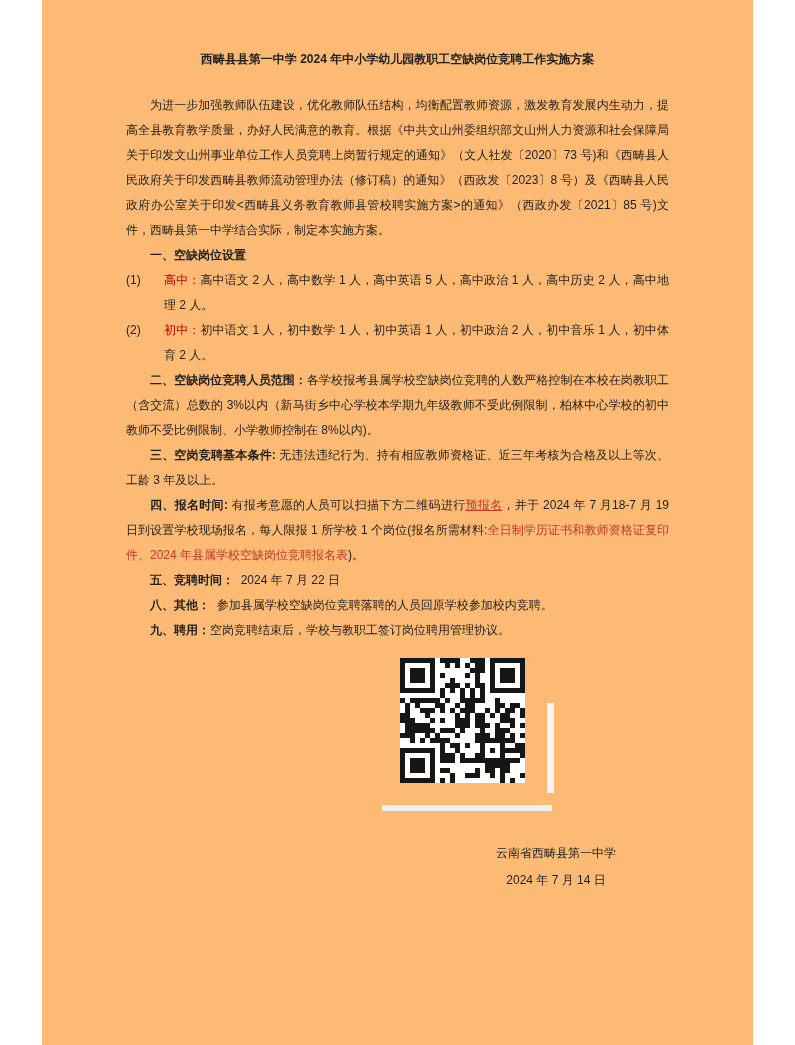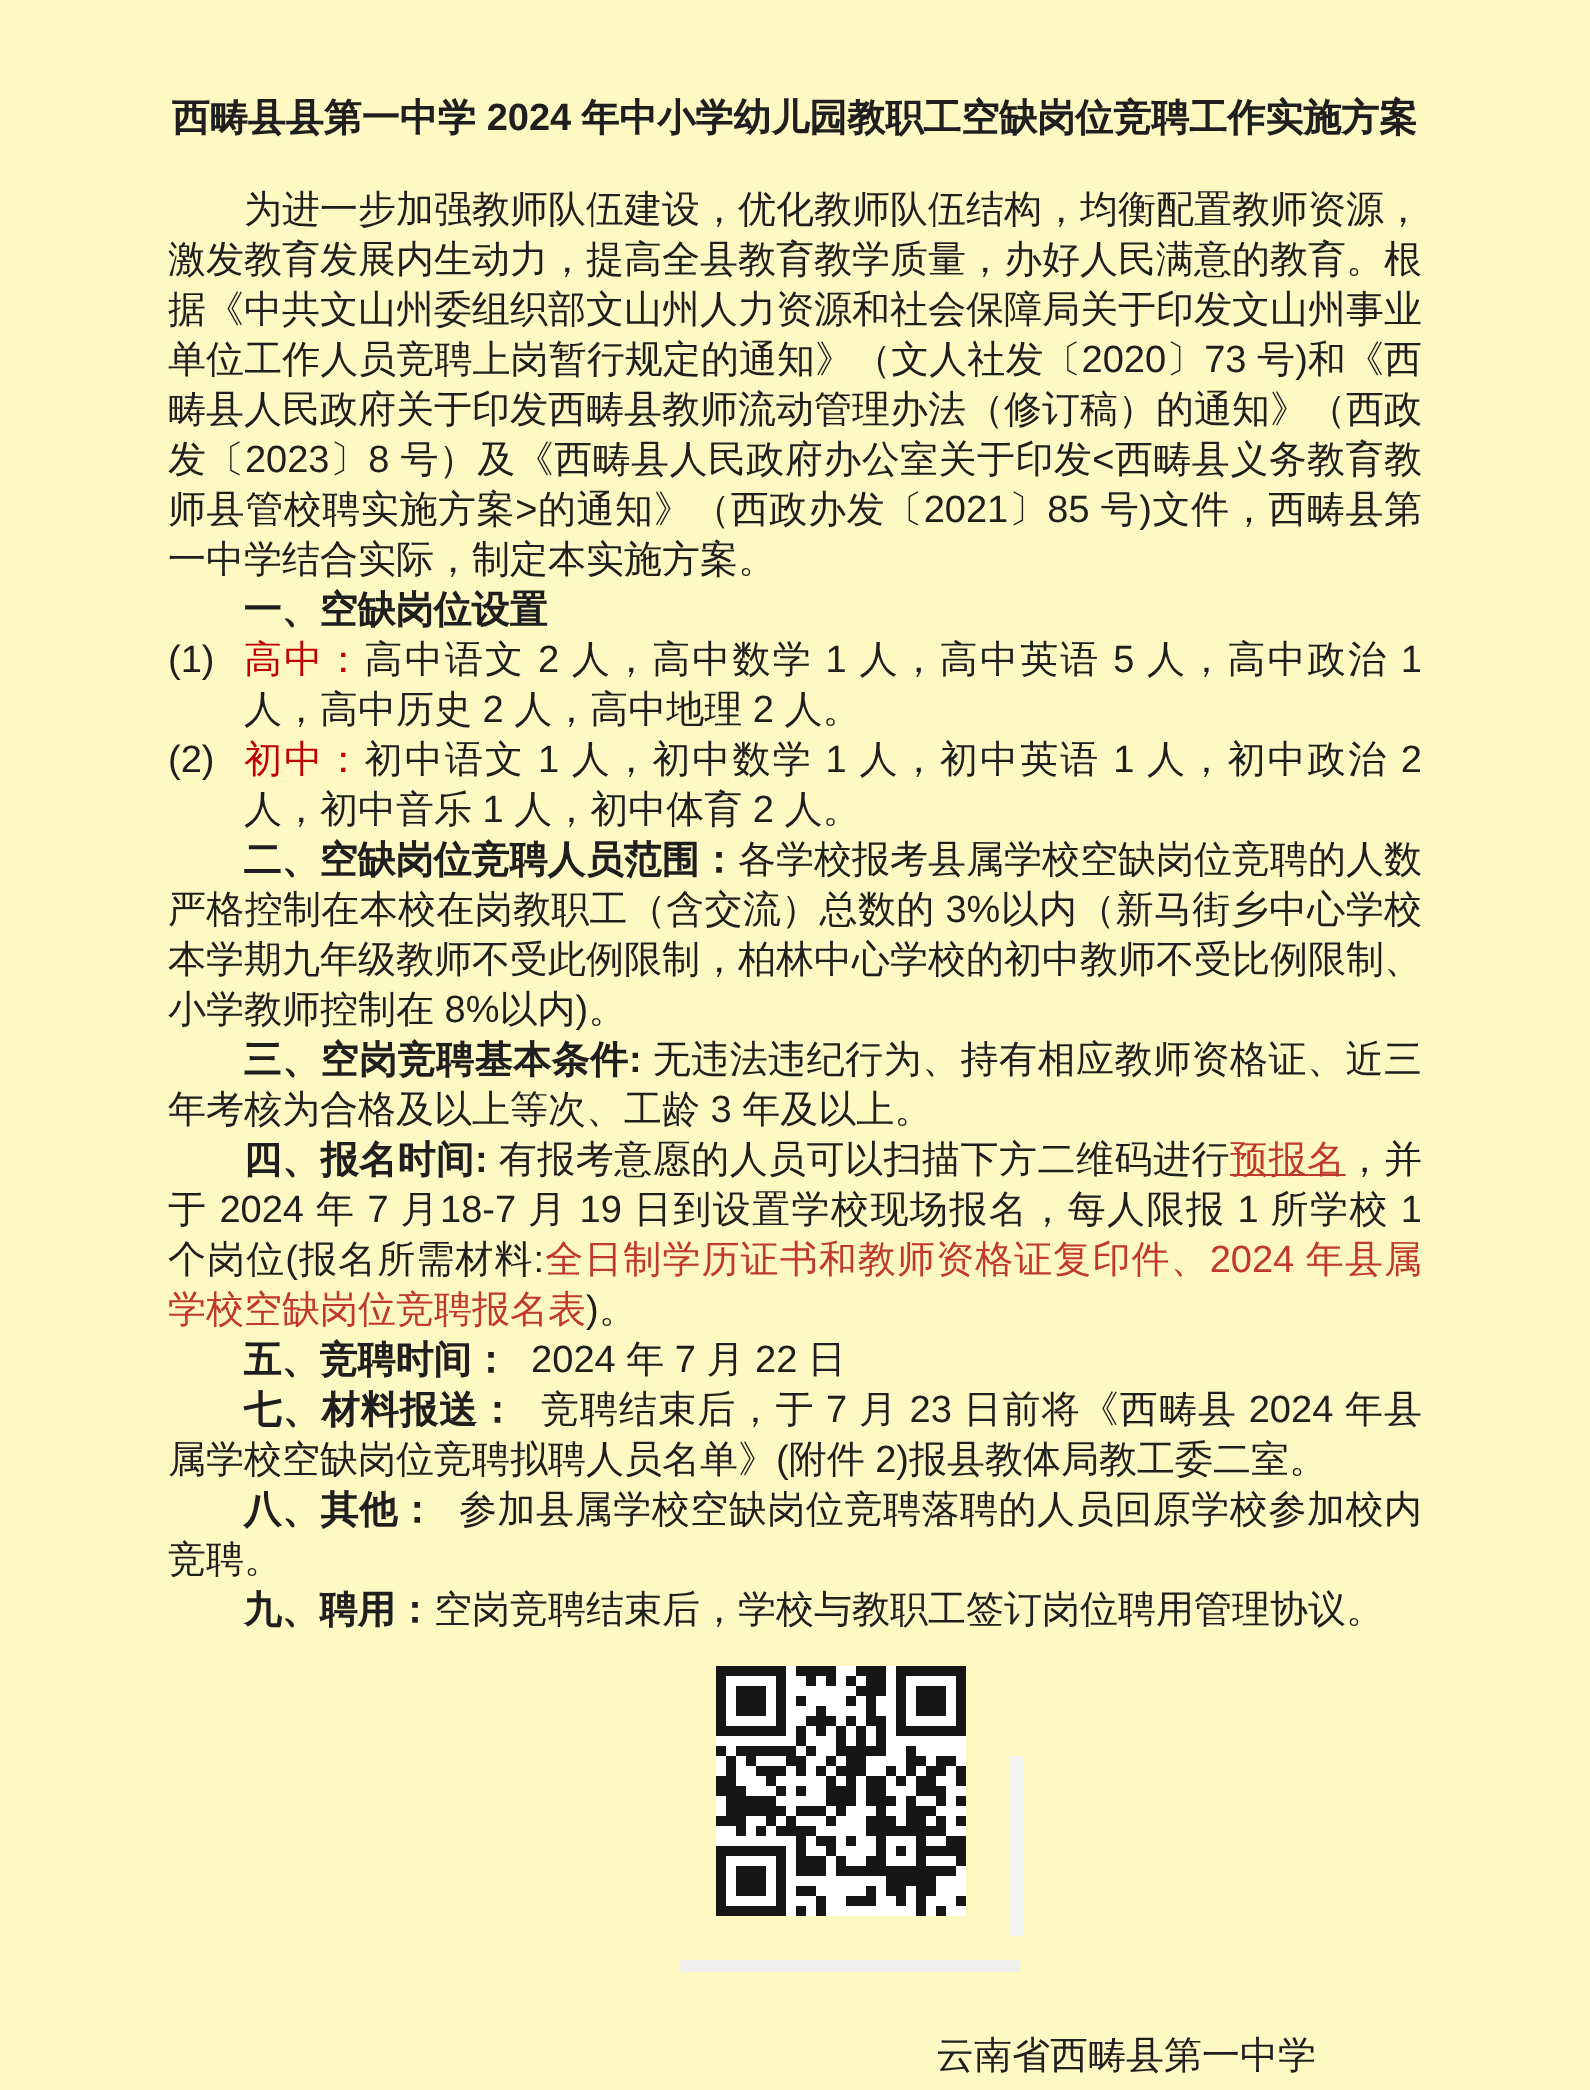--- a/index.html
+++ b/index.html
@@ -1,25 +1,25 @@
 <!DOCTYPE html>
 <html><head>
 <meta charset="utf-8">
 <style>
   html, body { margin: 0; padding: 0; background: #ffffff; }
   .page {
     position: relative;
-    width: 795px;
+    width: 711px;
     height: 1045px;
     margin: 0 auto;
     box-sizing: border-box;
     padding: 46px 84px 0 84px;
-    background: #fef9c3;
+    background: #fdba74;
     font-family: "Liberation Sans", "DejaVu Sans", sans-serif;
-    font-size: 19px;
+    font-size: 12px;
     line-height: 25px;
     color: #1f1f1f;
     overflow: hidden;
   }
   .title {
     text-align: center;
     font-weight: bold;
     line-height: 27px;
     margin: 0 0 20px 0;
   }
@@ -61,42 +61,41 @@
   .strip-v {
     position: absolute;
     left: 165px; top: 45px;
     width: 7px; height: 90px;
     background: #f4f4f4;
   }
   .sign-block {
     width: -moz-fit-content;
     width: fit-content;
     margin: 25px 53px 0 auto;
-    text-align: right;
+    text-align: center;
     line-height: 27px;
   }
   .sign-line { white-space: pre; }
 </style>
 </head>
 <body>
 
 <div class="page">
 
   <div class="title">西畴县县第一中学 2024 年中小学幼儿园教职工空缺岗位竞聘工作实施方案</div>
 
   <div id="paragraphs">
       <div class="para indent"><span class="s-n" style="color: rgb(31, 31, 31);">为进一步加强教师队伍建设，优化教师队伍结构，均衡配置教师资源，激发教育发展内生动力，提高全县教育教学质量，办好人民满意的教育。根据《中共文山州委组织部文山州人力资源和社会保障局关于印发文山州事业单位工作人员竞聘上岗暂行规定的通知》（文人社发〔2020〕73 号)和《西畴县人民政府关于印发西畴县教师流动管理办法（修订稿）的通知》（西政发〔2023〕8 号）及《西畴县人民政府办公室关于印发&lt;西畴县义务教育教师县管校聘实施方案&gt;的通知》（西政办发〔2021〕85 号)文件，西畴县第一中学结合实际，制定本实施方案。</span></div>
       <div class="para indent"><span class="s-b" style="color: rgb(31, 31, 31);">一、空缺岗位设置</span></div>
       <div class="para list"><span class="marker">(1)</span><span class="s-br" style="color: rgb(192, 0, 0);">高中：</span><span class="s-n" style="color: rgb(31, 31, 31);">高中语文 2 人，高中数学 1 人，高中英语 5 人，高中政治 1 人，高中历史 2 人，高中地理 2 人。</span></div>
       <div class="para list"><span class="marker">(2)</span><span class="s-br" style="color: rgb(192, 0, 0);">初中：</span><span class="s-n" style="color: rgb(31, 31, 31);">初中语文 1 人，初中数学 1 人，初中英语 1 人，初中政治 2 人，初中音乐 1 人，初中体育 2 人。</span></div>
       <div class="para indent"><span class="s-b" style="color: rgb(31, 31, 31);">二、空缺岗位竞聘人员范围：</span><span class="s-n" style="color: rgb(31, 31, 31);">各学校报考县属学校空缺岗位竞聘的人数严格控制在本校在岗教职工（含交流）总数的 3%以内（新马街乡中心学校本学期九年级教师不受此例限制，柏林中心学校的初中教师不受比例限制、小学教师控制在 8%以内)。</span></div>
       <div class="para indent"><span class="s-b" style="color: rgb(31, 31, 31);">三、空岗竞聘基本条件:</span><span class="s-n" style="color: rgb(31, 31, 31);"> 无违法违纪行为、持有相应教师资格证、近三年考核为合格及以上等次、工龄 3 年及以上。</span></div>
       <div class="para indent"><span class="s-b" style="color: rgb(31, 31, 31);">四、报名时间:</span><span class="s-n" style="color: rgb(31, 31, 31);"> 有报考意愿的人员可以扫描下方二维码进行</span><span class="s-ru" style="color: rgb(192, 57, 43);">预报名</span><span class="s-n" style="color: rgb(31, 31, 31);">，并于 2024 年 7 月18-7 月 19 日到设置学校现场报名，每人限报 1 所学校 1 个岗位(报名所需材料:</span><span class="s-r" style="color: rgb(192, 57, 43);">全日制学历证书和教师资格证复印件、2024 年县属学校空缺岗位竞聘报名表</span><span class="s-n" style="color: rgb(31, 31, 31);">)。</span></div>
       <div class="para indent"><span class="s-b" style="color: rgb(31, 31, 31);">五、竞聘时间：</span><span class="s-n" style="color: rgb(31, 31, 31);">  2024 年 7 月 22 日</span></div>
-      <div class="para indent"><span class="s-b" style="color: rgb(31, 31, 31);">七、材料报送：</span><span class="s-n" style="color: rgb(31, 31, 31);">  竞聘结束后，于 7 月 23 日前将《西畴县 2024 年县属学校空缺岗位竞聘拟聘人员名单》(附件 2)报县教体局教工委二室。</span></div>
       <div class="para indent"><span class="s-b" style="color: rgb(31, 31, 31);">八、其他：</span><span class="s-n" style="color: rgb(31, 31, 31);">  参加县属学校空缺岗位竞聘落聘的人员回原学校参加校内竞聘。</span></div>
       <div class="para indent"><span class="s-b" style="color: rgb(31, 31, 31);">九、聘用：</span><span class="s-n" style="color: rgb(31, 31, 31);">空岗竞聘结束后，学校与教职工签订岗位聘用管理协议。</span></div>
     </div>
 
 
   <div class="pasted-img">
     <svg id="qr" width="125" height="125" viewBox="0 0 125 125">
         <rect width="125" height="125" fill="#ffffff"></rect>
         <path d="M0 0h5v5h-5zM5 0h5v5h-5zM10 0h5v5h-5zM15 0h5v5h-5zM20 0h5v5h-5zM25 0h5v5h-5zM30 0h5v5h-5zM40 0h5v5h-5zM45 0h5v5h-5zM50 0h5v5h-5zM55 0h5v5h-5zM70 0h5v5h-5zM75 0h5v5h-5zM80 0h5v5h-5zM90 0h5v5h-5zM95 0h5v5h-5zM100 0h5v5h-5zM105 0h5v5h-5zM110 0h5v5h-5zM115 0h5v5h-5zM120 0h5v5h-5zM0 5h5v5h-5zM30 5h5v5h-5zM45 5h5v5h-5zM55 5h5v5h-5zM65 5h5v5h-5zM75 5h5v5h-5zM80 5h5v5h-5zM90 5h5v5h-5zM120 5h5v5h-5zM0 10h5v5h-5zM10 10h5v5h-5zM15 10h5v5h-5zM20 10h5v5h-5zM30 10h5v5h-5zM70 10h5v5h-5zM75 10h5v5h-5zM80 10h5v5h-5zM90 10h5v5h-5zM100 10h5v5h-5zM105 10h5v5h-5zM110 10h5v5h-5zM120 10h5v5h-5zM0 15h5v5h-5zM10 15h5v5h-5zM15 15h5v5h-5zM20 15h5v5h-5zM30 15h5v5h-5zM40 15h5v5h-5zM65 15h5v5h-5zM75 15h5v5h-5zM90 15h5v5h-5zM100 15h5v5h-5zM105 15h5v5h-5zM110 15h5v5h-5zM120 15h5v5h-5zM0 20h5v5h-5zM10 20h5v5h-5zM15 20h5v5h-5zM20 20h5v5h-5zM30 20h5v5h-5zM50 20h5v5h-5zM75 20h5v5h-5zM90 20h5v5h-5zM100 20h5v5h-5zM105 20h5v5h-5zM110 20h5v5h-5zM120 20h5v5h-5zM0 25h5v5h-5zM30 25h5v5h-5zM45 25h5v5h-5zM50 25h5v5h-5zM55 25h5v5h-5zM65 25h5v5h-5zM75 25h5v5h-5zM80 25h5v5h-5zM90 25h5v5h-5zM120 25h5v5h-5zM0 30h5v5h-5zM5 30h5v5h-5zM10 30h5v5h-5zM15 30h5v5h-5zM20 30h5v5h-5zM25 30h5v5h-5zM30 30h5v5h-5zM40 30h5v5h-5zM50 30h5v5h-5zM60 30h5v5h-5zM70 30h5v5h-5zM80 30h5v5h-5zM90 30h5v5h-5zM95 30h5v5h-5zM100 30h5v5h-5zM105 30h5v5h-5zM110 30h5v5h-5zM115 30h5v5h-5zM120 30h5v5h-5zM40 35h5v5h-5zM60 35h5v5h-5zM70 35h5v5h-5zM80 35h5v5h-5zM0 40h5v5h-5zM10 40h5v5h-5zM15 40h5v5h-5zM20 40h5v5h-5zM25 40h5v5h-5zM30 40h5v5h-5zM35 40h5v5h-5zM45 40h5v5h-5zM60 40h5v5h-5zM65 40h5v5h-5zM70 40h5v5h-5zM75 40h5v5h-5zM80 40h5v5h-5zM95 40h5v5h-5zM5 45h5v5h-5zM15 45h5v5h-5zM35 45h5v5h-5zM40 45h5v5h-5zM55 45h5v5h-5zM65 45h5v5h-5zM70 45h5v5h-5zM95 45h5v5h-5zM100 45h5v5h-5zM110 45h5v5h-5zM115 45h5v5h-5zM5 50h5v5h-5zM20 50h5v5h-5zM25 50h5v5h-5zM30 50h5v5h-5zM40 50h5v5h-5zM50 50h5v5h-5zM60 50h5v5h-5zM65 50h5v5h-5zM70 50h5v5h-5zM85 50h5v5h-5zM95 50h5v5h-5zM105 50h5v5h-5zM110 50h5v5h-5zM120 50h5v5h-5zM0 55h5v5h-5zM5 55h5v5h-5zM25 55h5v5h-5zM55 55h5v5h-5zM65 55h5v5h-5zM75 55h5v5h-5zM80 55h5v5h-5zM90 55h5v5h-5zM100 55h5v5h-5zM105 55h5v5h-5zM120 55h5v5h-5zM0 60h5v5h-5zM5 60h5v5h-5zM10 60h5v5h-5zM30 60h5v5h-5zM40 60h5v5h-5zM55 60h5v5h-5zM60 60h5v5h-5zM65 60h5v5h-5zM75 60h5v5h-5zM80 60h5v5h-5zM100 60h5v5h-5zM105 60h5v5h-5zM110 60h5v5h-5zM5 65h5v5h-5zM10 65h5v5h-5zM15 65h5v5h-5zM20 65h5v5h-5zM25 65h5v5h-5zM55 65h5v5h-5zM60 65h5v5h-5zM65 65h5v5h-5zM75 65h5v5h-5zM80 65h5v5h-5zM85 65h5v5h-5zM95 65h5v5h-5zM110 65h5v5h-5zM120 65h5v5h-5zM5 70h5v5h-5zM10 70h5v5h-5zM15 70h5v5h-5zM20 70h5v5h-5zM25 70h5v5h-5zM30 70h5v5h-5zM40 70h5v5h-5zM45 70h5v5h-5zM50 70h5v5h-5zM60 70h5v5h-5zM80 70h5v5h-5zM95 70h5v5h-5zM100 70h5v5h-5zM105 70h5v5h-5zM0 75h5v5h-5zM5 75h5v5h-5zM10 75h5v5h-5zM25 75h5v5h-5zM35 75h5v5h-5zM55 75h5v5h-5zM75 75h5v5h-5zM80 75h5v5h-5zM85 75h5v5h-5zM95 75h5v5h-5zM100 75h5v5h-5zM110 75h5v5h-5zM120 75h5v5h-5zM10 80h5v5h-5zM20 80h5v5h-5zM30 80h5v5h-5zM35 80h5v5h-5zM40 80h5v5h-5zM45 80h5v5h-5zM75 80h5v5h-5zM80 80h5v5h-5zM85 80h5v5h-5zM90 80h5v5h-5zM95 80h5v5h-5zM100 80h5v5h-5zM105 80h5v5h-5zM110 80h5v5h-5zM40 85h5v5h-5zM50 85h5v5h-5zM55 85h5v5h-5zM65 85h5v5h-5zM80 85h5v5h-5zM100 85h5v5h-5zM115 85h5v5h-5zM120 85h5v5h-5zM0 90h5v5h-5zM5 90h5v5h-5zM10 90h5v5h-5zM15 90h5v5h-5zM20 90h5v5h-5zM25 90h5v5h-5zM30 90h5v5h-5zM40 90h5v5h-5zM55 90h5v5h-5zM80 90h5v5h-5zM90 90h5v5h-5zM100 90h5v5h-5zM105 90h5v5h-5zM110 90h5v5h-5zM115 90h5v5h-5zM120 90h5v5h-5zM0 95h5v5h-5zM30 95h5v5h-5zM40 95h5v5h-5zM45 95h5v5h-5zM50 95h5v5h-5zM60 95h5v5h-5zM75 95h5v5h-5zM80 95h5v5h-5zM100 95h5v5h-5zM120 95h5v5h-5zM0 100h5v5h-5zM10 100h5v5h-5zM15 100h5v5h-5zM20 100h5v5h-5zM30 100h5v5h-5zM40 100h5v5h-5zM45 100h5v5h-5zM50 100h5v5h-5zM60 100h5v5h-5zM65 100h5v5h-5zM70 100h5v5h-5zM75 100h5v5h-5zM80 100h5v5h-5zM85 100h5v5h-5zM90 100h5v5h-5zM95 100h5v5h-5zM100 100h5v5h-5zM105 100h5v5h-5zM110 100h5v5h-5zM115 100h5v5h-5zM0 105h5v5h-5zM10 105h5v5h-5zM15 105h5v5h-5zM20 105h5v5h-5zM30 105h5v5h-5zM85 105h5v5h-5zM90 105h5v5h-5zM95 105h5v5h-5zM100 105h5v5h-5zM105 105h5v5h-5zM0 110h5v5h-5zM10 110h5v5h-5zM15 110h5v5h-5zM20 110h5v5h-5zM30 110h5v5h-5zM40 110h5v5h-5zM45 110h5v5h-5zM75 110h5v5h-5zM85 110h5v5h-5zM90 110h5v5h-5zM100 110h5v5h-5zM105 110h5v5h-5zM0 115h5v5h-5zM30 115h5v5h-5zM50 115h5v5h-5zM65 115h5v5h-5zM70 115h5v5h-5zM75 115h5v5h-5zM90 115h5v5h-5zM100 115h5v5h-5zM120 115h5v5h-5zM0 120h5v5h-5zM5 120h5v5h-5zM10 120h5v5h-5zM15 120h5v5h-5zM20 120h5v5h-5zM25 120h5v5h-5zM30 120h5v5h-5zM40 120h5v5h-5zM50 120h5v5h-5zM100 120h5v5h-5zM110 120h5v5h-5z" fill="#161616"></path>
       </svg>

